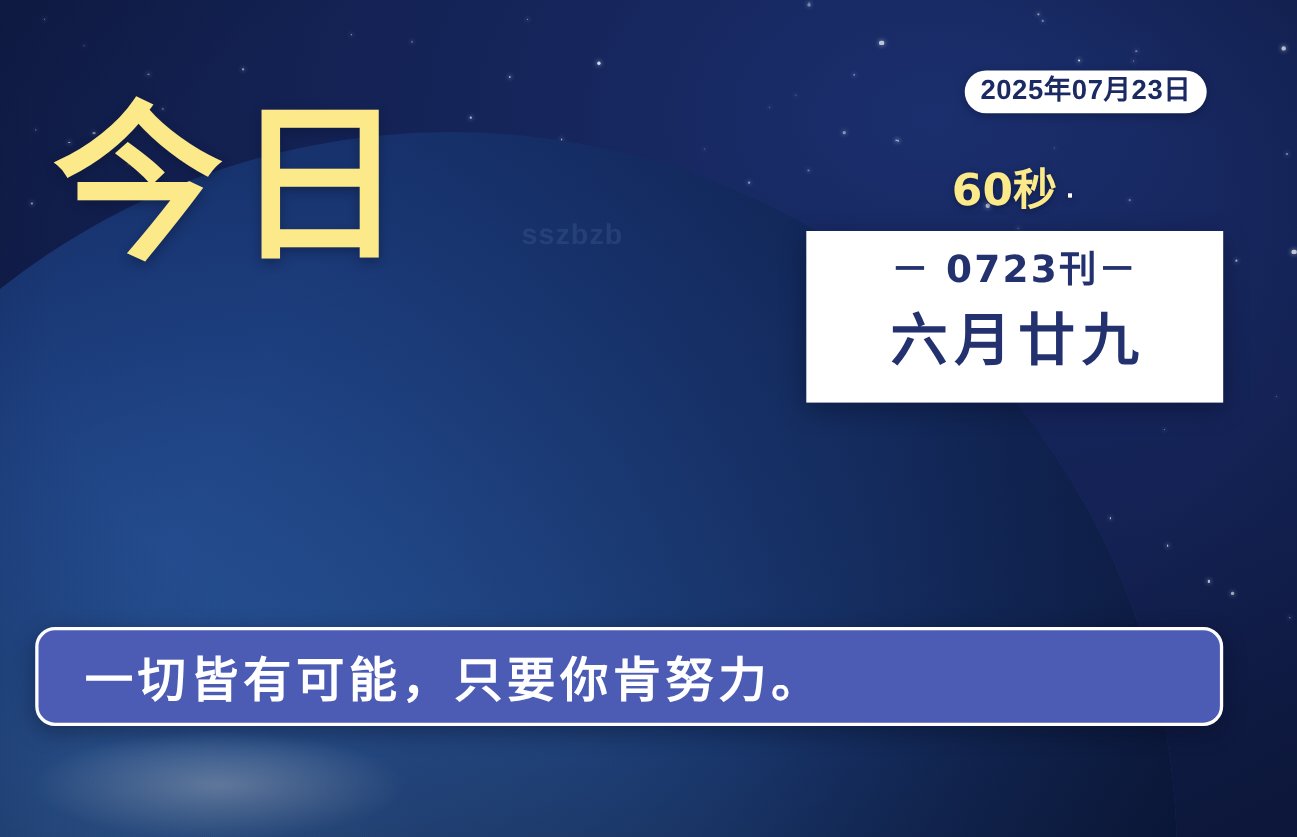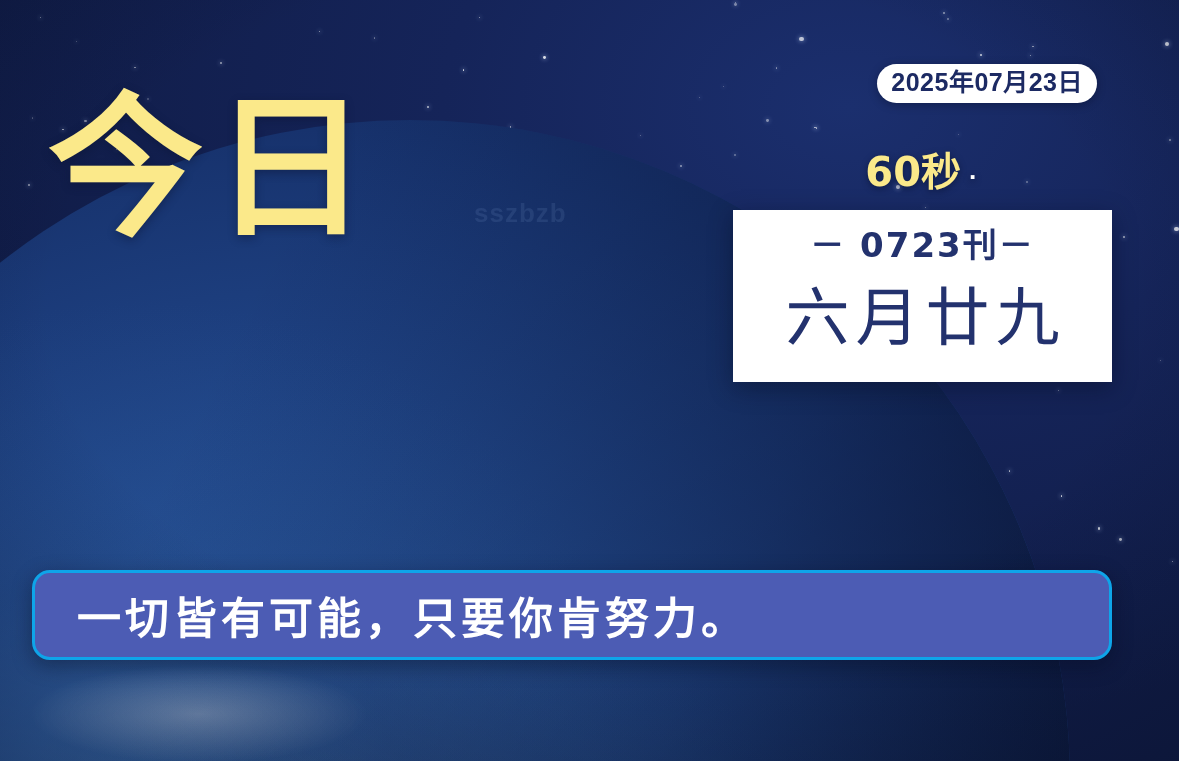--- a/index.html
+++ b/index.html
@@ -246,40 +246,40 @@
     font-size: 56px;
     font-weight: 700;
     color: #23326e;
     letter-spacing: 8px;
     line-height: 1.35;
     margin-top: 12px;
     white-space: nowrap;
     text-indent: 8px;
   }
   .lunar-line {
-    font-size: 64px;
-    font-weight: 400;
+    font-size: 52px;
+    font-weight: 700;
     color: #23326e;
     letter-spacing: 6px;
     line-height: 1.3;
     margin-top: 10px;
     white-space: nowrap;
     text-indent: 6px;
   }
 
   
   .quote-banner {
     position: absolute;
     left: 32px;
     top: 570px;
     width: 1080px;
     height: 90px;
     box-sizing: border-box;
     background: #4c5cb4;
-    border: 3px solid #0ea5e9;
+    border: 3px solid #ffffff;
     border-radius: 18px;
     display: flex;
     align-items: center;
     z-index: 9;
     box-shadow: 0 6px 20px rgba(4,10,30,.40);
   }
   .quote-text {
     color: #ffffff;
     font-size: 44px;
     font-weight: 700;

